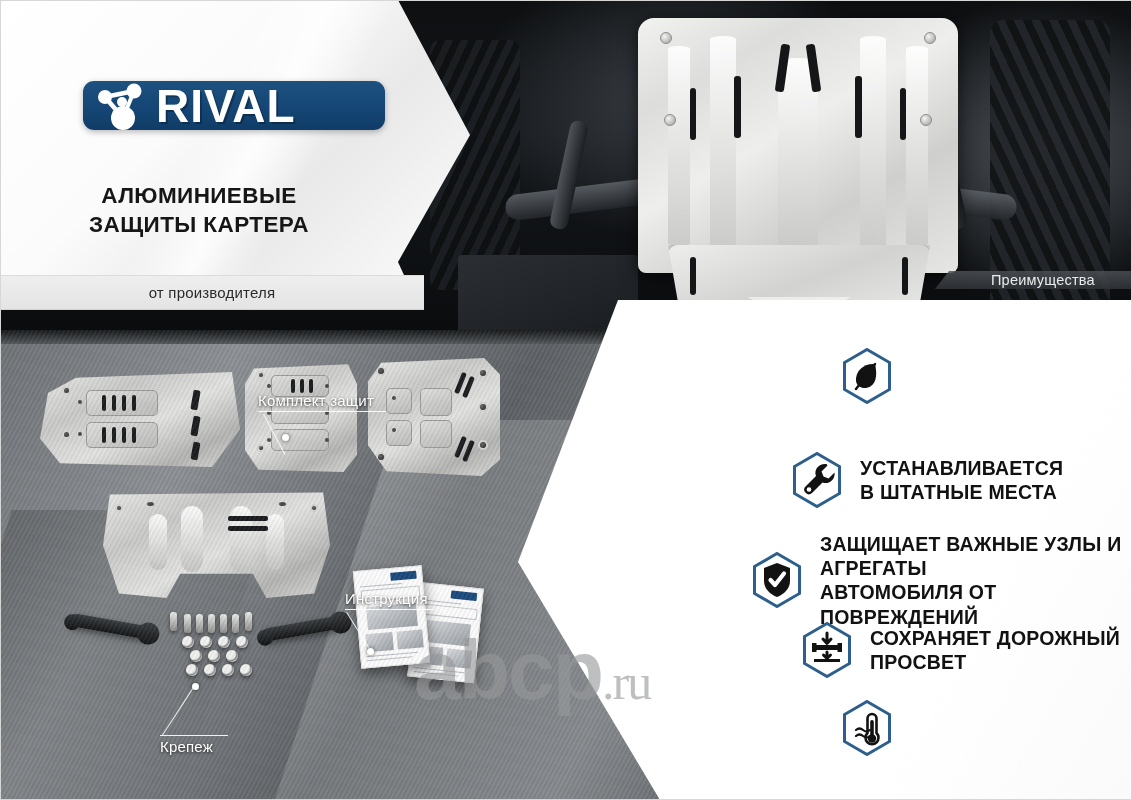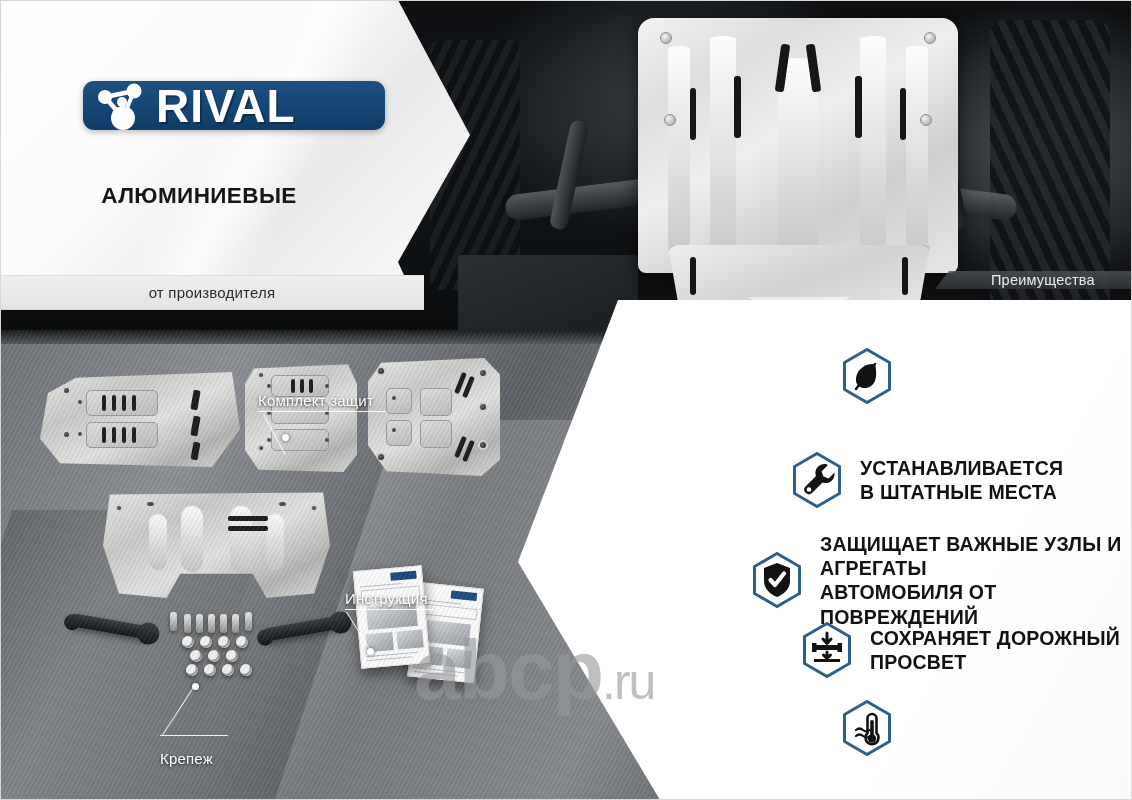--- a/index.html
+++ b/index.html
@@ -276,21 +276,21 @@
     position:absolute; width:7px; height:7px; border-radius:50%;
     background:#ffffff; box-shadow:0 0 4px rgba(0,0,0,.6);
   }
 
   
   .wm {
     position:absolute; left:414px; top:628px; z-index:18;
     font-size:84px; font-weight:700; color:rgba(150,152,154,.62);
     letter-spacing:-2px; line-height:1; user-select:none;
   }
-  .wm .ru { font-size:50px; font-weight:400; color:rgba(150,152,154,.62); }
+  .wm .ru { font-size:50px; font-weight:400; color:rgba(150,152,154,.62);font-family:Liberation Serif, serif; }
 </style>
 </head>
 <body>
 
 <div class="stage">
 
   <div class="photo-top">
     <div class="tire-l"></div>
     <div class="tire-r"></div>
     <div class="arm-l"></div>
@@ -461,21 +461,21 @@
 
   <div class="callout" style="left:345px;top:590px;">
     <div class="cl-text">Инструкция</div>
     <div class="cl-rule" style="width:88px;margin-top:2px;"></div>
     <div class="cl-lead" style="left:2px;top:22px;width:42px;transform:rotate(58deg);"></div>
     <div class="cl-dot" style="left:22px;top:58px;"></div>
   </div>
 
   <div class="callout" style="left:160px;top:735px;">
     <div class="cl-rule" style="width:68px;"></div>
-    <div class="cl-text" style="margin-top:14px;">Крепеж</div>
+    <div class="cl-text" style="margin-top:2px;">Крепеж</div>
     <div class="cl-lead" style="left:2px;top:0px;width:58px;transform:rotate(-57deg);"></div>
     <div class="cl-dot" style="left:32px;top:-52px;"></div>
   </div>
 
   <div class="hero-card">
     <div class="glare"></div>
   </div>
 
   <div class="logo-box">
     <svg class="logo-mark" viewBox="0 0 62 52">
@@ -485,20 +485,21 @@
       <circle cx="31" cy="38" r="12" fill="#ffffff"></circle>
       <path d="M13 17 L42 11" stroke="#ffffff" stroke-width="4.5" stroke-linecap="round"></path>
       <path d="M13 17 L31 38" stroke="#ffffff" stroke-width="4.5" stroke-linecap="round"></path>
       <path d="M42 11 L31 38" stroke="#ffffff" stroke-width="4" stroke-linecap="round"></path>
     </svg>
     <span class="logo-word">RIVAL</span>
   </div>
 
   <div class="hero-title">
     <div>АЛЮМИНИЕВЫЕ</div>
+    <div>ЗАЩИТЫ КАРТЕРА</div>
   </div>
 
   <div class="subbar">
     <span>от производителя</span>
   </div>
 
   <div class="tab-adv">
     <span>Преимущества</span>
   </div>
 

